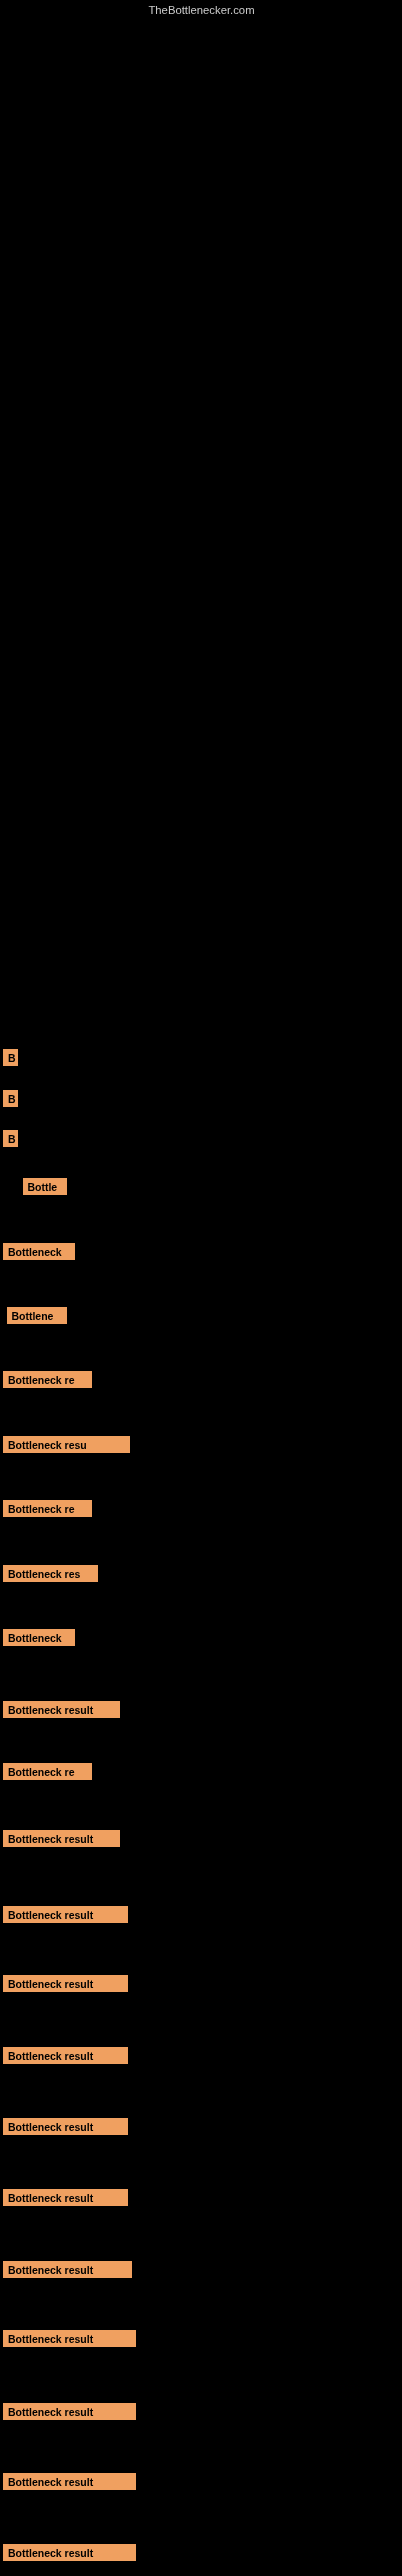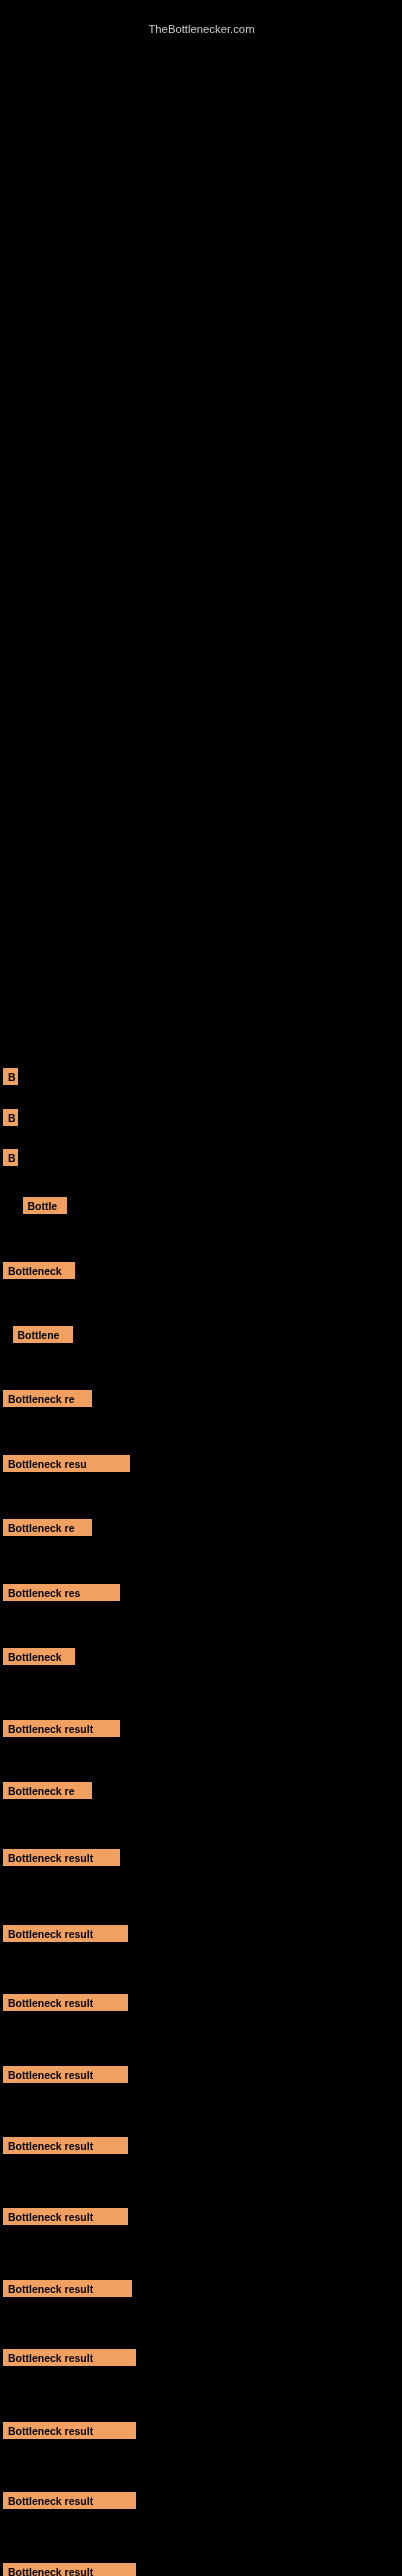--- a/index.html
+++ b/index.html
@@ -11,21 +11,21 @@
       background-color: #000000;
       width: 403px;
       min-height: 2576px;
       font-family: Arial, sans-serif;
       position: relative;
     }
     .site-title {
       color: #cccccc;
       font-size: 11.3px;
       text-align: center;
-      padding-top: 23px;
+      padding-top: 4px;
       padding-bottom: 3.2px;
     }
     .result-label {
       background-color: #f0a060;
       color: #000;
       font-size: 10.5px;
       font-weight: bold;
       padding: 2.4px 4.8px;
       display: inline-block;
       margin-left: 1.6px;
@@ -37,25 +37,25 @@
 <body>
 
 <div class="site-title">TheBottlenecker.com</div>
 
 <div id="results-container" style="position: relative; width: 403px; height: 2576px;">
 <div style="position: absolute; top: 1030px; left: 1.6px;"><span class="result-label" style="width: 14.5px;">B</span></div>
     <div style="position: absolute; top: 1071px; left: 1.6px;"><span class="result-label" style="width: 14.5px;">B</span></div>
     <div style="position: absolute; top: 1111px; left: 1.6px;"><span class="result-label" style="width: 14.5px;">B</span></div>
     <div style="position: absolute; top: 1159px; left: 1.6px;"><span class="result-label" style="width: 44px; margin-left: 21px;">Bottle</span></div>
     <div style="position: absolute; top: 1224px; left: 1.6px;"><span class="result-label" style="width: 72px;">Bottleneck</span></div>
-    <div style="position: absolute; top: 1288px; left: 11px;"><span class="result-label" style="width: 60px;">Bottlene</span></div>
+    <div style="position: absolute; top: 1288px; left: 5px;"><span class="result-label" style="width: 60px;">Bottlene</span></div>
     <div style="position: absolute; top: 1352px; left: 1.6px;"><span class="result-label" style="width: 89px;">Bottleneck re</span></div>
     <div style="position: absolute; top: 1417px; left: 1.6px;"><span class="result-label" style="width: 127px;">Bottleneck resu</span></div>
     <div style="position: absolute; top: 1481px; left: 1.6px;"><span class="result-label" style="width: 89px;">Bottleneck re</span></div>
-    <div style="position: absolute; top: 1546px; left: 1.6px;"><span class="result-label" style="width: 117px;">Bottleneck res</span></div>
+    <div style="position: absolute; top: 1546px; left: 1.6px;"><span class="result-label" style="width: 95px;">Bottleneck res</span></div>
     <div style="position: absolute; top: 1610px; left: 1.6px;"><span class="result-label" style="width: 72px;">Bottleneck</span></div>
     <div style="position: absolute; top: 1682px; left: 1.6px;"><span class="result-label" style="width: 117px;">Bottleneck result</span></div>
     <div style="position: absolute; top: 1744px; left: 1.6px;"><span class="result-label" style="width: 89px;">Bottleneck re</span></div>
     <div style="position: absolute; top: 1811px; left: 1.6px;"><span class="result-label" style="width: 117px;">Bottleneck result</span></div>
     <div style="position: absolute; top: 1887px; left: 1.6px;"><span class="result-label" style="width: 125px;">Bottleneck result</span></div>
     <div style="position: absolute; top: 1956px; left: 1.6px;"><span class="result-label" style="width: 125px;">Bottleneck result</span></div>
     <div style="position: absolute; top: 2028px; left: 1.6px;"><span class="result-label" style="width: 125px;">Bottleneck result</span></div>
     <div style="position: absolute; top: 2099px; left: 1.6px;"><span class="result-label" style="width: 125px;">Bottleneck result</span></div>
     <div style="position: absolute; top: 2170px; left: 1.6px;"><span class="result-label" style="width: 125px;">Bottleneck result</span></div>
     <div style="position: absolute; top: 2242px; left: 1.6px;"><span class="result-label" style="width: 129px;">Bottleneck result</span></div>

